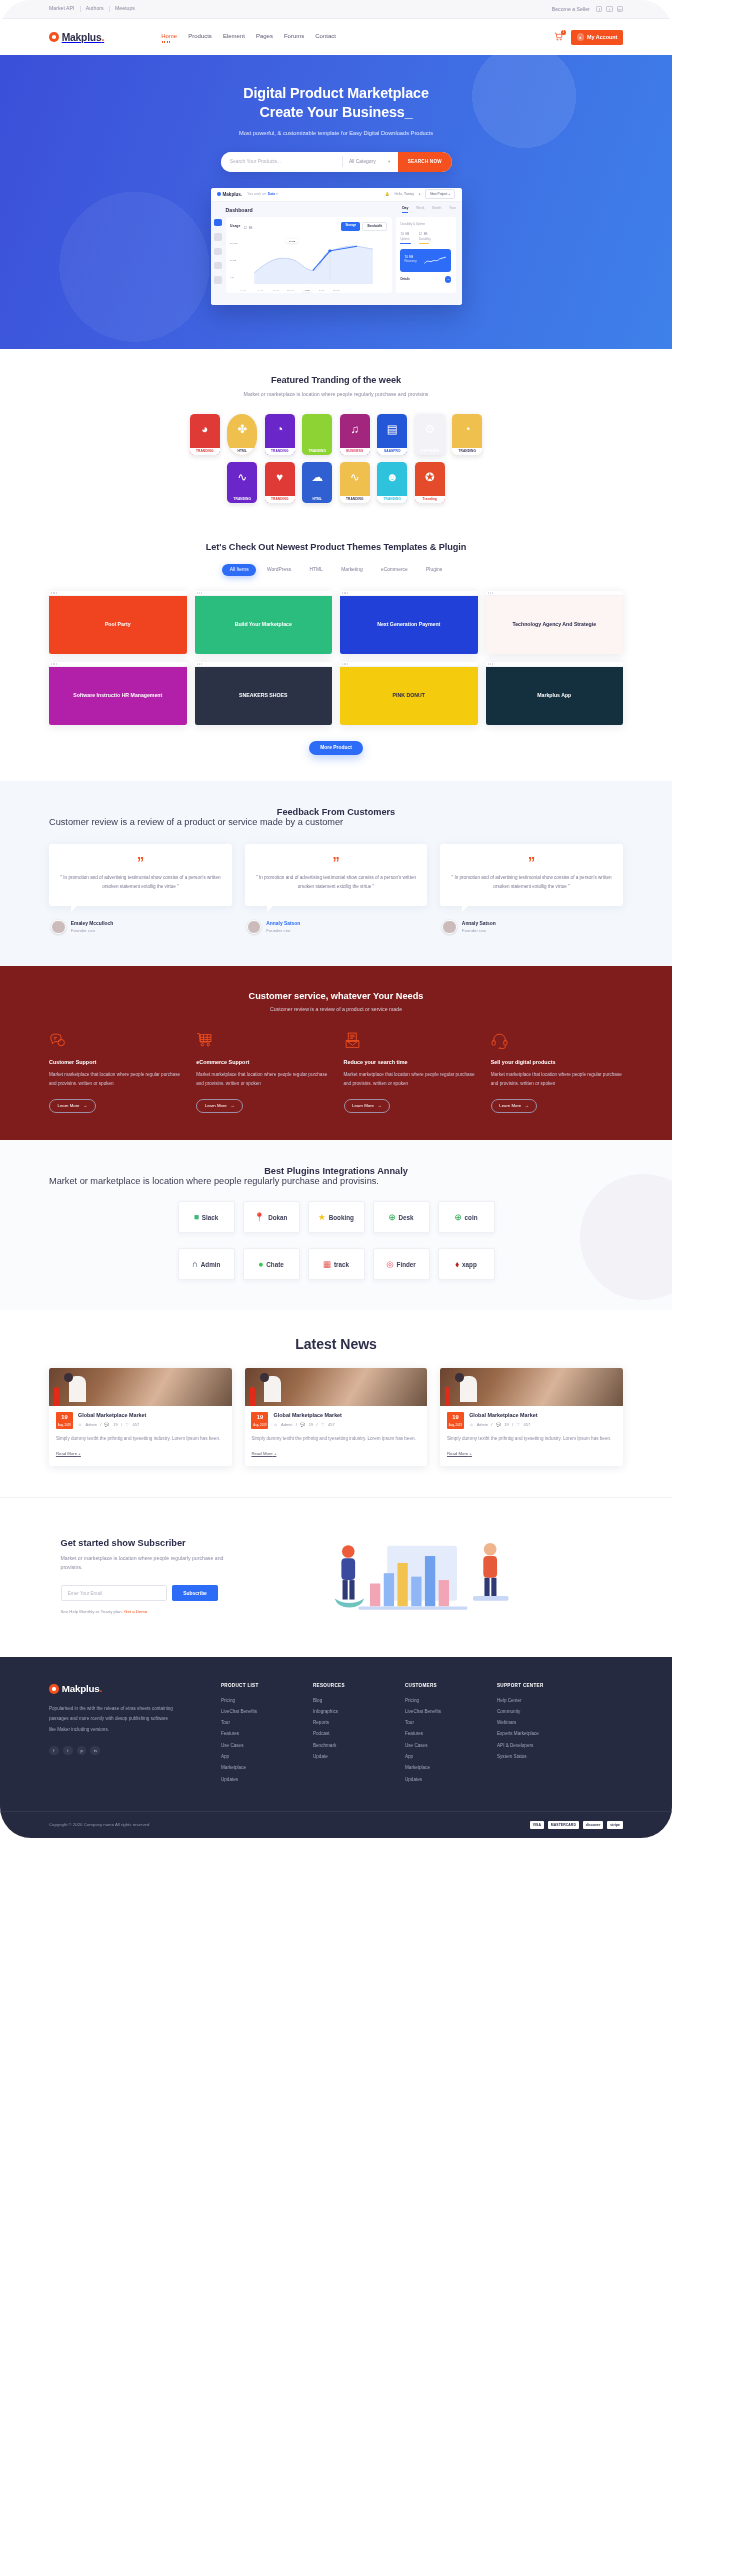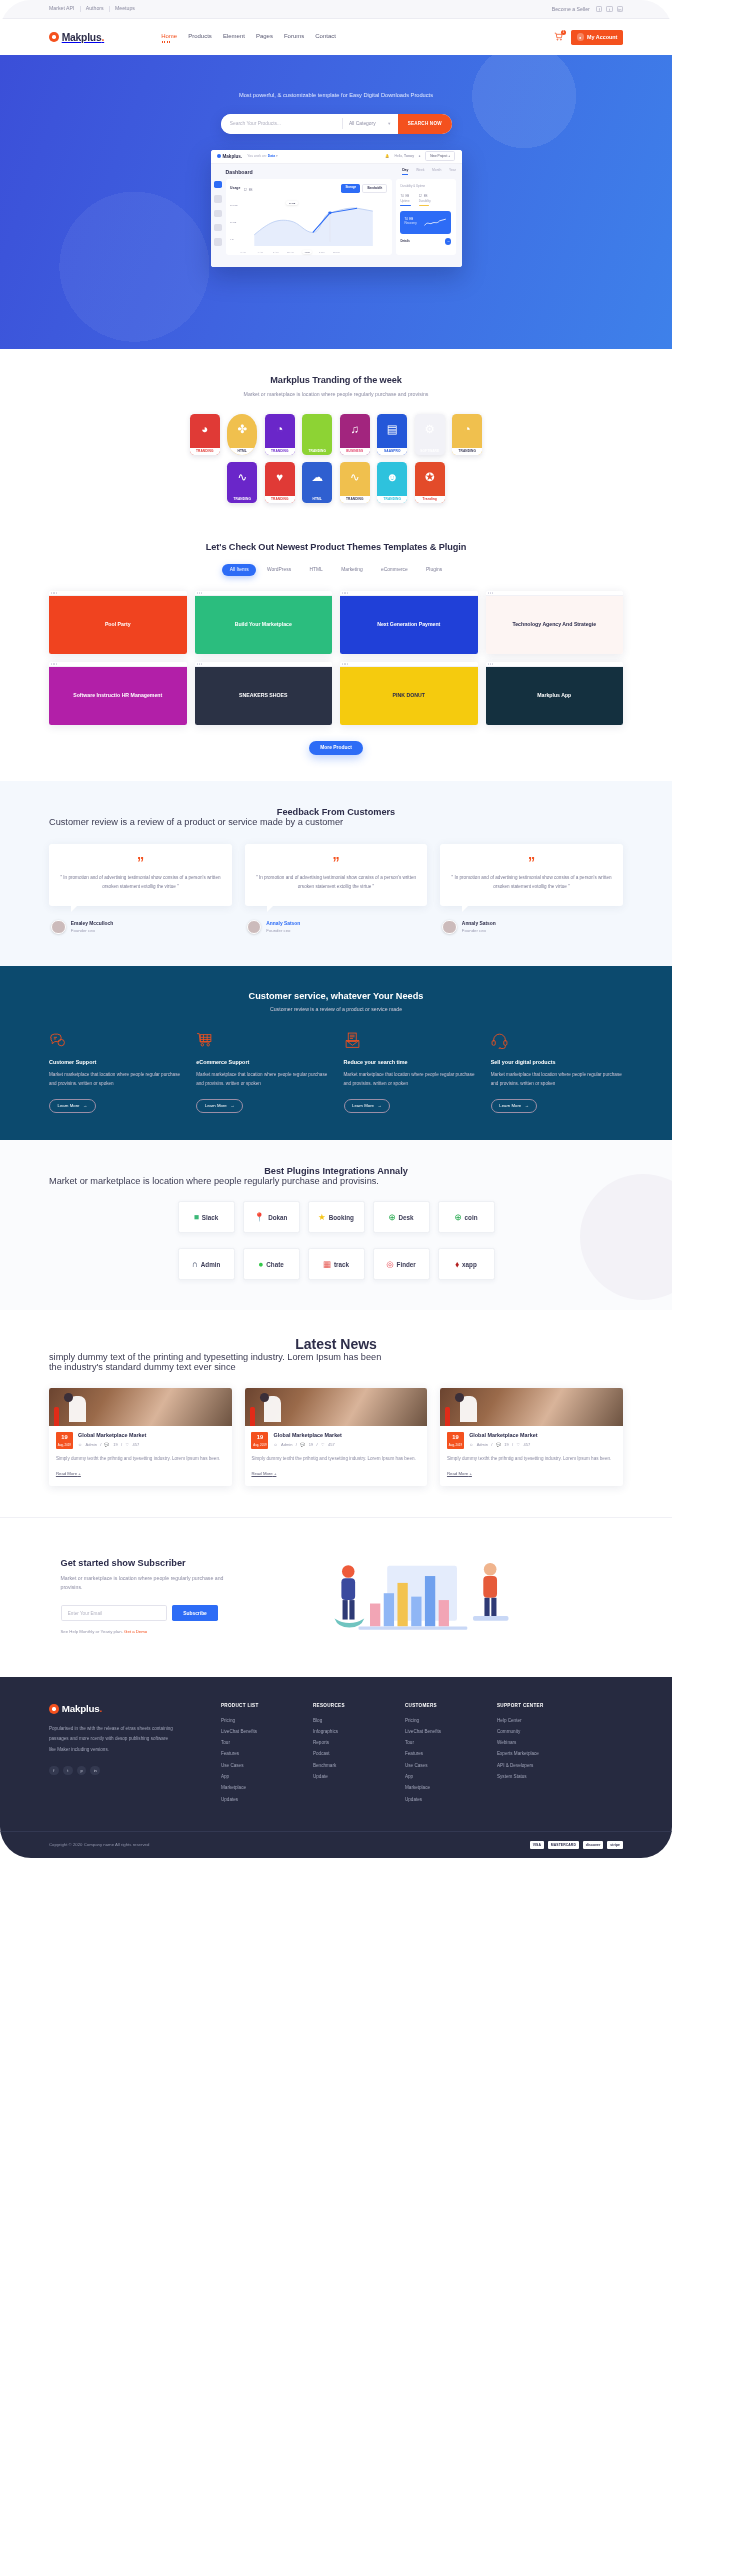--- a/index.html
+++ b/index.html
@@ -225,21 +225,21 @@
   .fb-q { color:#f4511e; font-size:14.3px; font-weight:bold; line-height:.7; height:10.3px;}
   .fb-t { font-size:4.6px; color:#7b7b94; line-height:2; margin-top:5.7px; }
   .fb-person { display:flex; align-items:center; gap:5.2px; margin-top:13.8px; padding-left:2.3px;}
   .fb-av { width:14.3px;height:14.3px;border-radius:50%; background:#cbb;
      border:1.1px solid #fff; box-shadow:0 0.6px 2.3px rgba(0,0,0,.18); overflow:hidden;}
   .fb-nm { font-size:4.9px; font-weight:bold; color:#2e2e4a; }
   .fb-nm.blue { color:#2d6cf6; }
   .fb-role { font-size:4.3px; color:#9c9cb2; margin-top:1.1px;}
 
   
-  .services { background:#0c4a6e; padding:25px 0 27.5px; position:relative; }
+  .services { background:#7f1d1d; padding:25px 0 27.5px; position:relative; }
   .services h2 { color:#fff; text-align:center; font-size:9.2px; font-weight:bold;}
   .services .lead { color:#d6cfdd; text-align:center; font-size:5.2px; margin-top:5.2px;}
   .sv-grid { display:grid; grid-template-columns:repeat(4,1fr); gap:15px; margin-top:19.5px; }
   .sv-ic { width:17px; height:17px; color:#f4511e; }
   .sv-h { font-size:5.4px; font-weight:bold; color:#fff; margin-top:9.8px;}
   .sv-p { font-size:4.6px; color:#cfc5d6; line-height:2.1; margin-top:5.2px;}
   .sv-btn { display:inline-flex; align-items:center; gap:3.4px; margin-top:9.8px;
     border:0.6px solid #9b8ea6; border-radius:7.5px; padding:3.4px 7.5px;
     font-size:4.3px; color:#fff; background:transparent; cursor:pointer; font-family:inherit;}
 
@@ -367,20 +367,24 @@
         </div>
         <a href="#" class="acct">
           <span class="av">●</span>
           <span>My Account</span>
         </a>
       </div>
     </div>
   </div>
 
   <section class="hero">
+    <h1>
+      <span>Digital Product Marketplace</span><br>
+      <span>Create Your Business_</span>
+    </h1>
     <div class="sub">Most powerful, &amp; customizable template for Easy Digital Downloads Products</div>
 
     <form class="searchbar">
       <input type="text" placeholder="Search Your Products..." style="">
       <span class="sb-sep"></span>
       <span class="sb-cat">
         <span>All Category</span>
         <span class="chev">▼</span>
       </span>
       <button class="sb-btn">SEARCH NOW</button>
@@ -476,21 +480,21 @@
               </div>
             </div>
           </div>
         </div>
       </div>
     </div>
   </section>
 
   <section class="sec">
     <div class="container">
-      <h2>Markplus Tranding of the week</h2>
+      <h2>Featured Tranding of the week</h2>
       <div class="lead">Market or marketplace is location where people regularly purchase and provisins</div>
       <div class="trend-rows">
         <div class="trend-row" id="trow1">
             <div class="tcard" style="background: rgb(224, 58, 54);">
               <span class="glyph">◕</span>
               <span class="tag" style="color: rgb(224, 58, 54);">TRANDING</span>
             </div>
             <div class="tcard round" style="background: rgb(240, 192, 78);">
               <span class="glyph">✤</span>
               <span class="tag" style="color: rgb(60, 60, 87);">HTML</span>
@@ -804,24 +808,20 @@
             <span class="pg-ic" style="color:#b32020">⬧</span>
             <span class="pg-name">xapp</span>
           </div>
         </div>
     </div>
   </section>
 
   <section class="news">
     <div class="container">
       <h2 style="text-align:center;font-size:14px;font-weight:bold;color:#2e2e4a">Latest News</h2>
-      <div class="lead">
-        <span>simply dummy text of the printing and typesetting industry. Lorem Ipsum has been</span><br>
-        <span>the industry's standard dummy text ever since</span>
-      </div>
       <div class="news-grid" id="ngrid">
           <div class="ncard">
             <div class="nimg">
               <span class="b1"></span>
               <span class="p1"></span>
               <span class="p2"></span>
             </div>
             <div class="nbody"><div class="nmeta">
                 <div class="ndate">
                   <div class="d">19</div>

